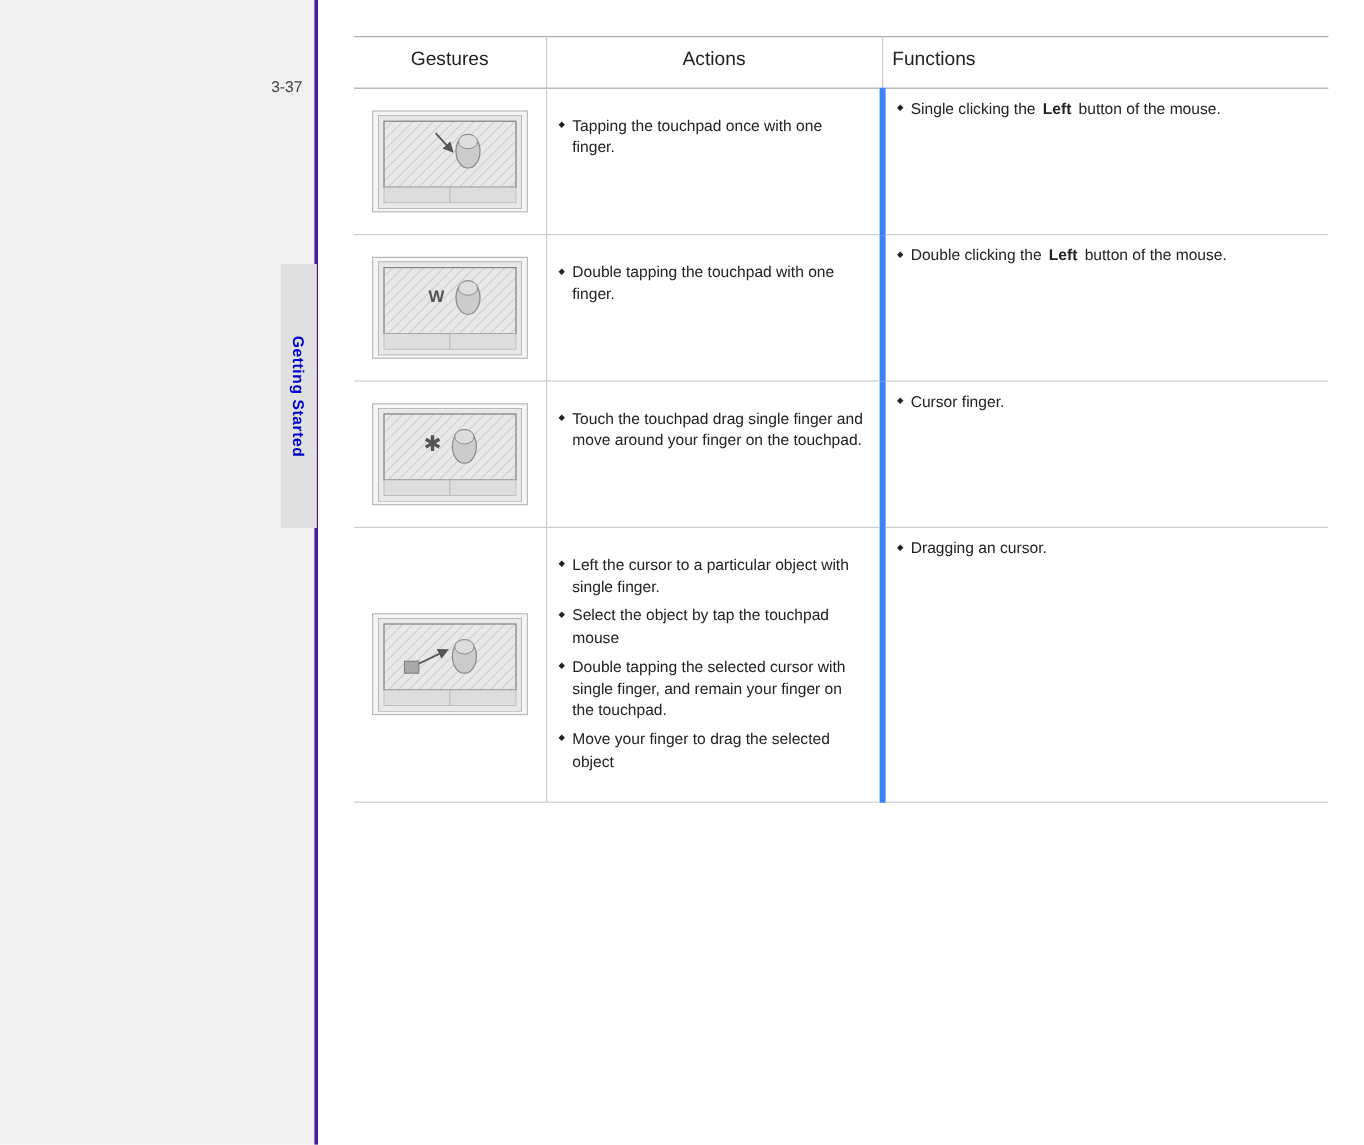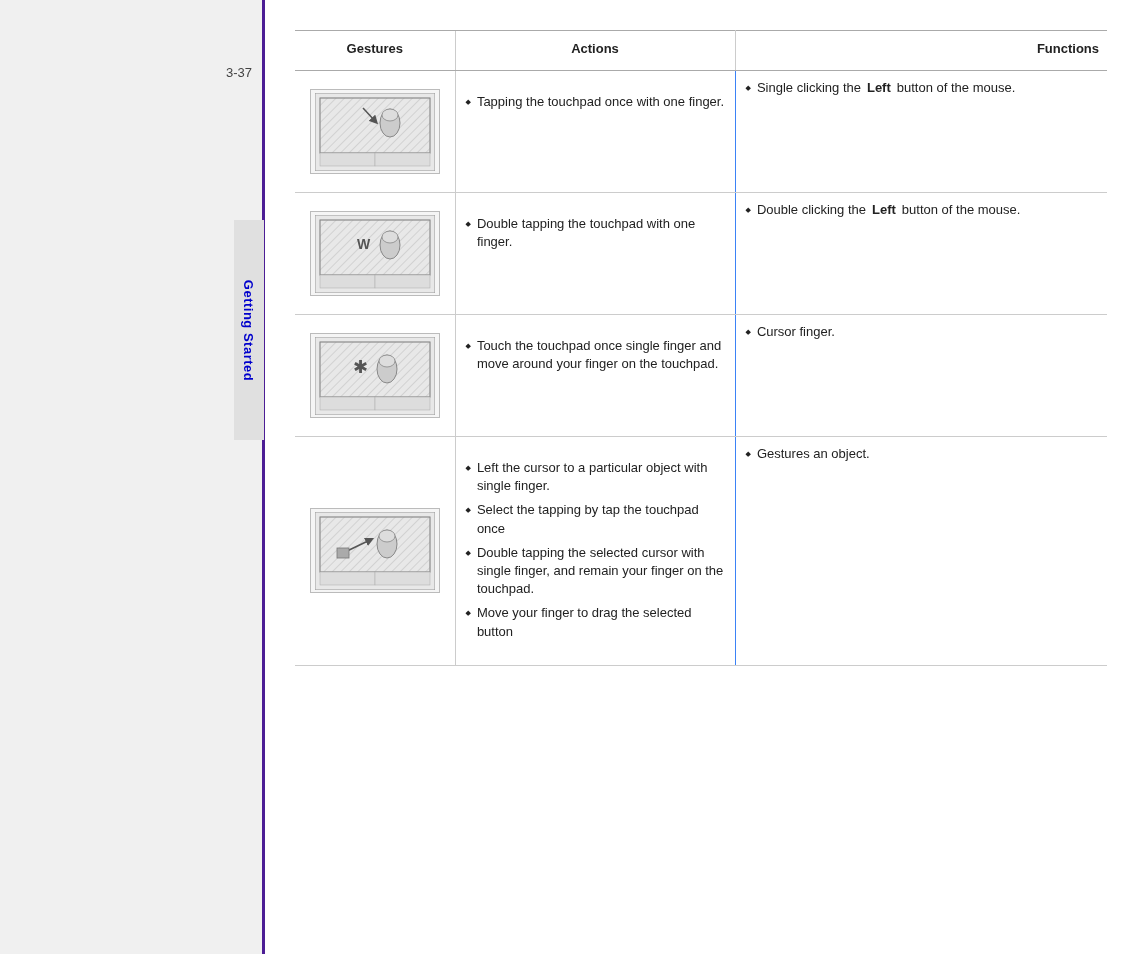--- a/index.html
+++ b/index.html
@@ -70,56 +70,56 @@
     }
 
     
     .gesture-table {
       width: 100%;
       border-collapse: collapse;
       margin-top: 10px;
     }
 
     .gesture-table th {
-      font-weight: bold;
-      font-size: 13px;
+      font-weight: normal;
+      font-size: 16px;
       text-align: center;
       padding: 10px 8px 14px 8px;
       border-bottom: 1.5px solid #aaa;
       border-top: 1.5px solid #aaa;
     }
 
     .gesture-table th.col-gestures {
       text-align: center;
       width: 160px;
     }
     .gesture-table th.col-actions {
       width: 280px;
       border-left: 1px solid #ccc;
       border-right: 1px solid #ccc;
     }
     .gesture-table th.col-functions {
-      text-align: right;
+      text-align: left;
     }
 
     .gesture-table td {
       padding: 18px 10px;
       vertical-align: middle;
       border-bottom: 1px solid #ccc;
     }
 
     .gesture-table td.col-gestures {
       width: 160px;
       text-align: center;
       border-right: 1px solid #ccc;
     }
 
     .gesture-table td.col-actions {
       width: 280px;
-      border-right: 1px solid #3b82f6;
+      border-right: 5px solid #3b82f6;
       vertical-align: top;
       padding-top: 22px;
     }
 
     .gesture-table td.col-functions {
       vertical-align: top;
       padding-top: 8px;
     }
 
     
@@ -278,21 +278,21 @@
         <ellipse cx="72" cy="24" rx="8" ry="6" fill="#ddd" stroke="#888" stroke-width="0.8"></ellipse>
 
         <text x="38" y="36" font-size="18" fill="#555" font-family="Arial">✱</text>
 
         <rect x="5" y="60" width="55" height="13" fill="#ddd" stroke="#aaa" stroke-width="0.5"></rect>
         <rect x="60" y="60" width="55" height="13" fill="#ddd" stroke="#aaa" stroke-width="0.5"></rect>
       </svg>
               </div></td>
             <td class="col-actions">
               <ul class="bullet-list">
-                <li>Touch the touchpad once single finger and move around your finger on the touchpad.</li>
+                <li>Touch the touchpad drag single finger and move around your finger on the touchpad.</li>
               </ul>
             </td>
             <td class="col-functions">
               <ul class="bullet-list">
                 <li>Cursor finger.</li>
               </ul>
             </td>
           </tr>
           <tr>
             <td class="col-gestures"><div class="touchpad-img">
@@ -316,28 +316,28 @@
 
         <rect x="22" y="36" width="12" height="10" fill="#aaa" stroke="#777" stroke-width="0.8"></rect>
 
         <rect x="5" y="60" width="55" height="13" fill="#ddd" stroke="#aaa" stroke-width="0.5"></rect>
         <rect x="60" y="60" width="55" height="13" fill="#ddd" stroke="#aaa" stroke-width="0.5"></rect>
       </svg>
               </div></td>
             <td class="col-actions">
               <ul class="bullet-list">
                 <li>Left the cursor to a particular object with single finger.</li>
-                <li>Select the tapping by tap the touchpad once</li>
+                <li>Select the object by tap the touchpad mouse</li>
                 <li>Double tapping the selected cursor with single finger, and remain your finger on the touchpad.</li>
-                <li>Move your finger to drag the selected button</li>
+                <li>Move your finger to drag the selected object</li>
               </ul>
             </td>
             <td class="col-functions">
               <ul class="bullet-list">
-                <li>Gestures an object.</li>
+                <li>Dragging an cursor.</li>
               </ul>
             </td>
           </tr>
         </tbody>
     </table>
 
   </div>
 </div>
 
 </body></html>

